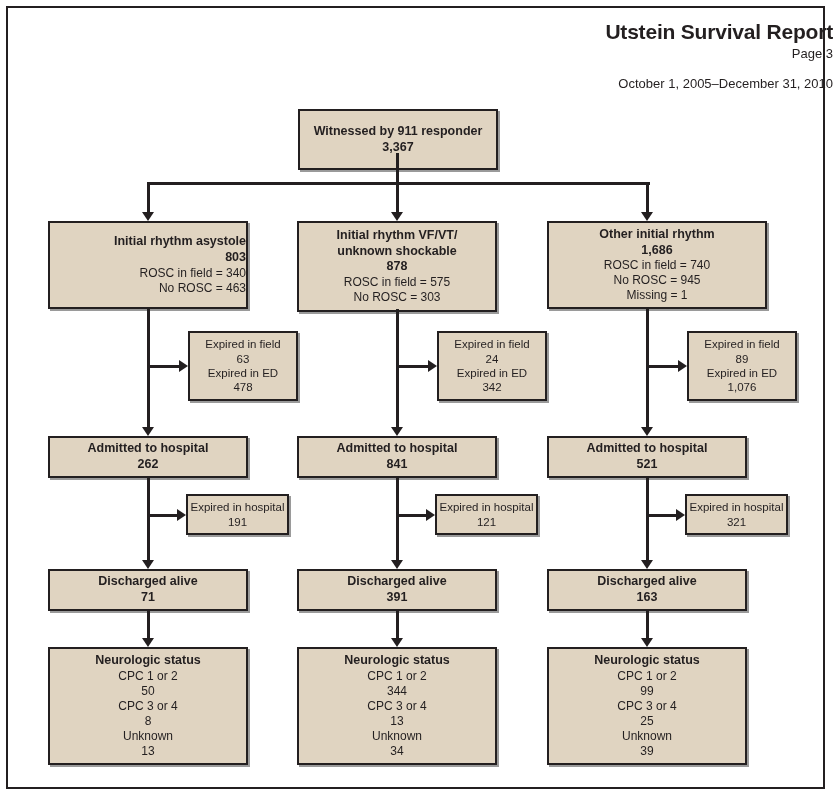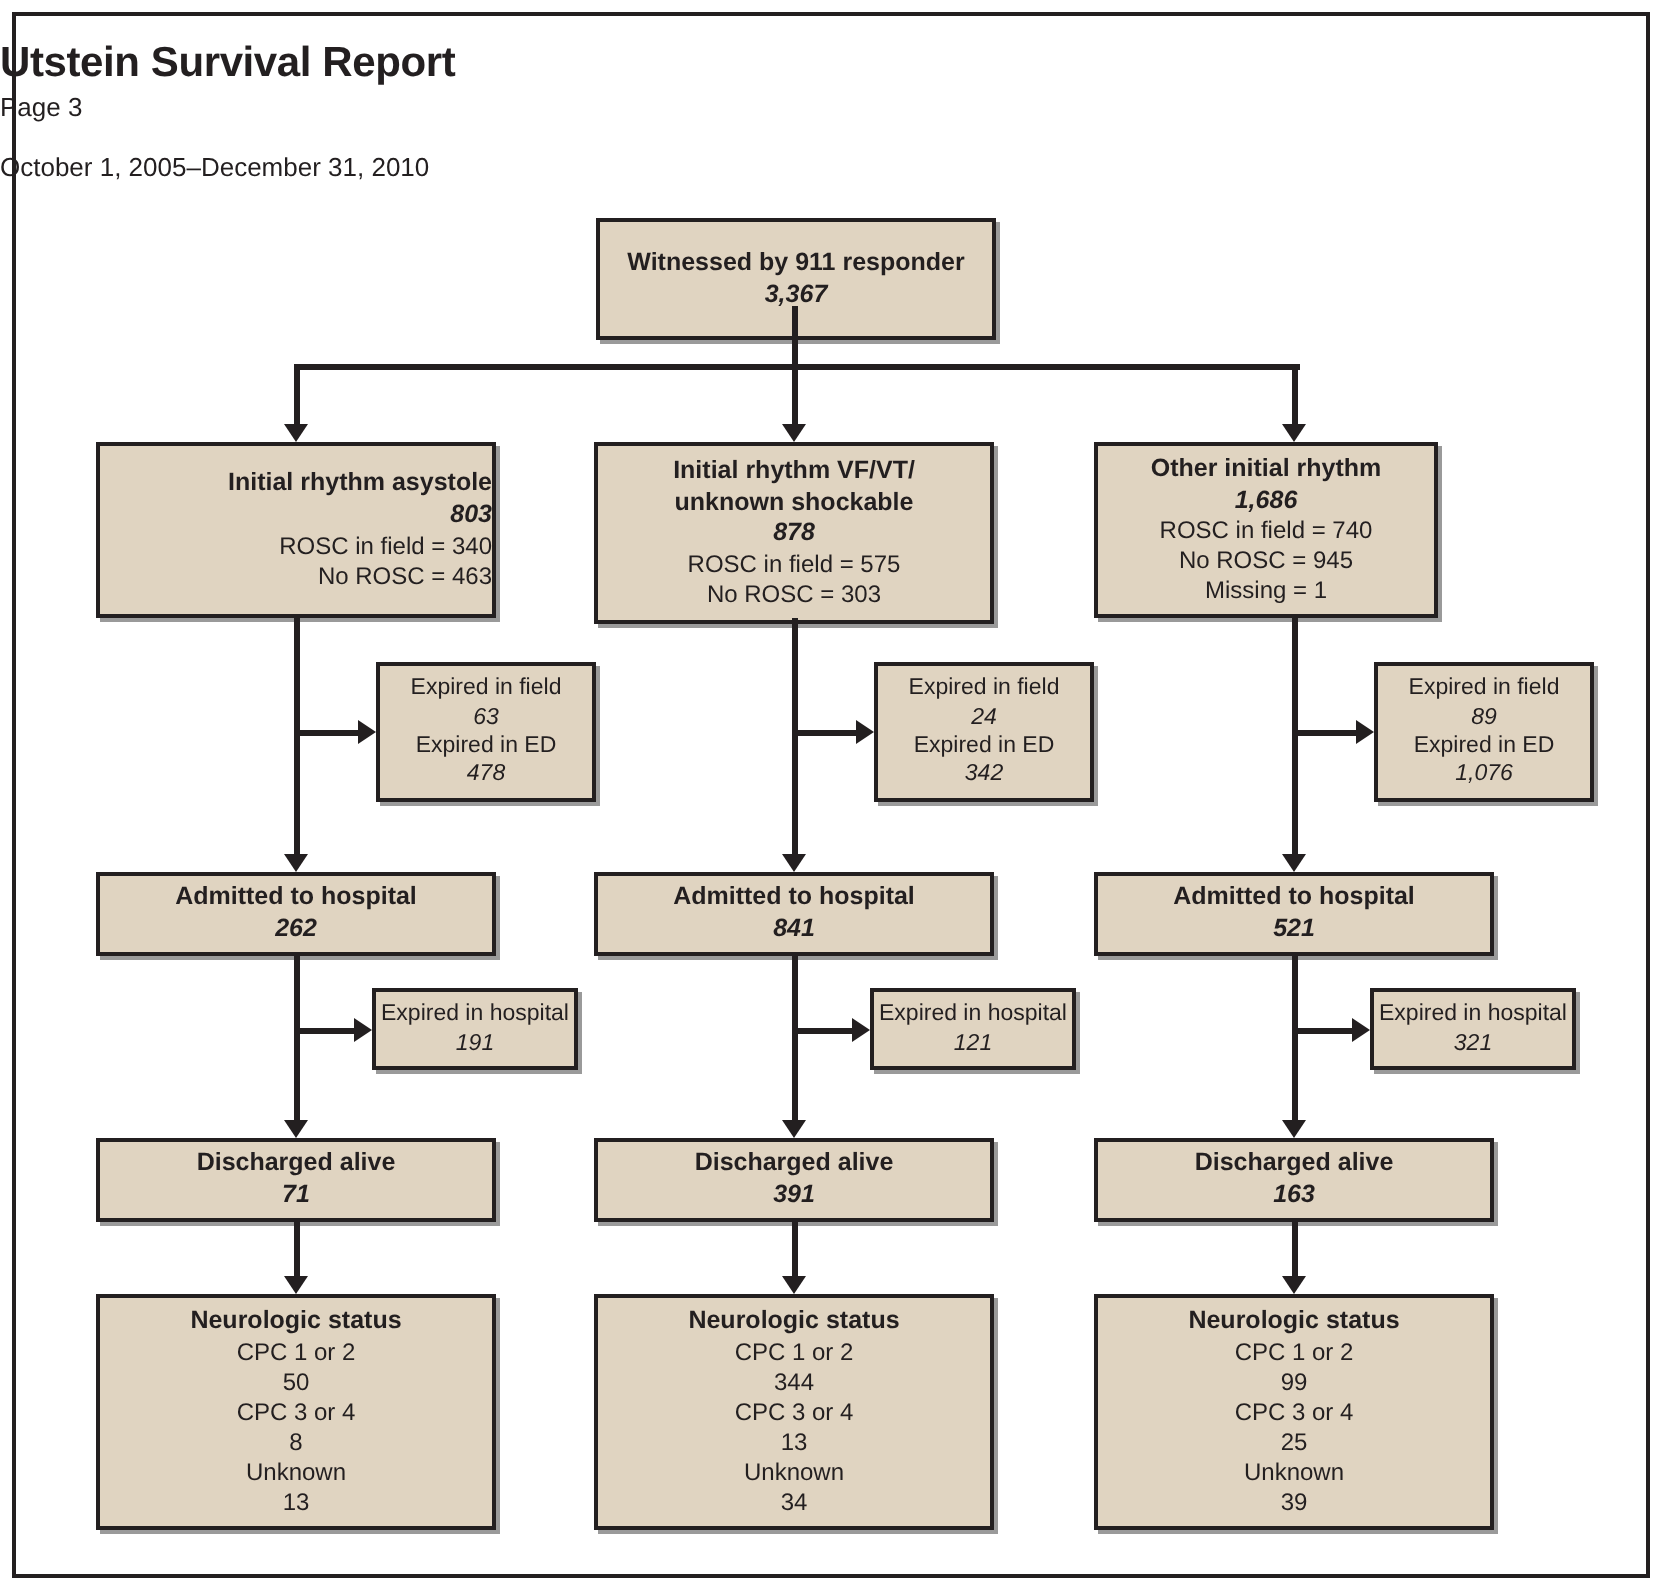--- a/index.html
+++ b/index.html
@@ -11,21 +11,21 @@
     overflow:hidden;
   }
   #frame{
     position:absolute;
     left:6px;top:6px;
     width:819px;height:783px;
     border:2px solid #231f20;
     box-sizing:border-box;
   }
   .hdr{
-    position:absolute;left:0;right:0;text-align:left;
+    position:absolute;left:0;right:0;text-align:right;
     color:#231f20;
   }
   #title{top:20px;font-size:21px;font-weight:bold;letter-spacing:-0.2px;}
   #sub1{top:46px;font-size:13px;}
   #sub2{top:61px;font-size:13px;}
   #sub3{top:76px;font-size:13px;}
 
   .node{
     position:absolute;
     box-sizing:border-box;
@@ -34,21 +34,21 @@
     box-shadow:2px 2px 0 0 #9a9a9a;
     display:flex;
     flex-direction:column;
     align-items:center;
     justify-content:center;
     color:#231f20;
     text-align:center;
     line-height:1.25;
   }
   .node .ttl{font-weight:bold;font-size:12.5px;}
-  .node .val{font-weight:bold;font-size:12.5px;font-style:italic;}
+  .node .val{font-weight:bold;font-size:12.5px;}
   .node .det{font-size:12px;font-weight:normal;}
   .node.small .ttl{font-weight:normal;font-size:11.5px;}
   .node.small .val{font-weight:normal;font-size:11.5px;}
 
   
   .vline{position:absolute;width:3px;background:#231f20;}
   .hline{position:absolute;height:3px;background:#231f20;}
   .arrow-d{
     position:absolute;width:0;height:0;
     border-left:6px solid transparent;
@@ -94,21 +94,21 @@
   </div>
 
   <div class="node" style="left:297px;top:221px;width:200px;height:91px;">
     <div class="ttl">Initial rhythm VF/VT/</div>
     <div class="ttl">unknown shockable</div>
     <div class="val">878</div>
     <div class="det">ROSC in field = 575</div>
     <div class="det">No ROSC = 303</div>
   </div>
 
-  <div class="node" style="left:547px;top:221px;width:172px;height:88px;">
+  <div class="node" style="left:547px;top:221px;width:220px;height:88px;">
     <div class="ttl">Other initial rhythm</div>
     <div class="val">1,686</div>
     <div class="det">ROSC in field = 740</div>
     <div class="det">No ROSC = 945</div>
     <div class="det">Missing = 1</div>
   </div>
 
   <div class="vline" style="left:147px;top:309px;height:121px;"></div>
   <div class="vline" style="left:396px;top:309px;height:121px;"></div>
   <div class="vline" style="left:646px;top:309px;height:121px;"></div>

